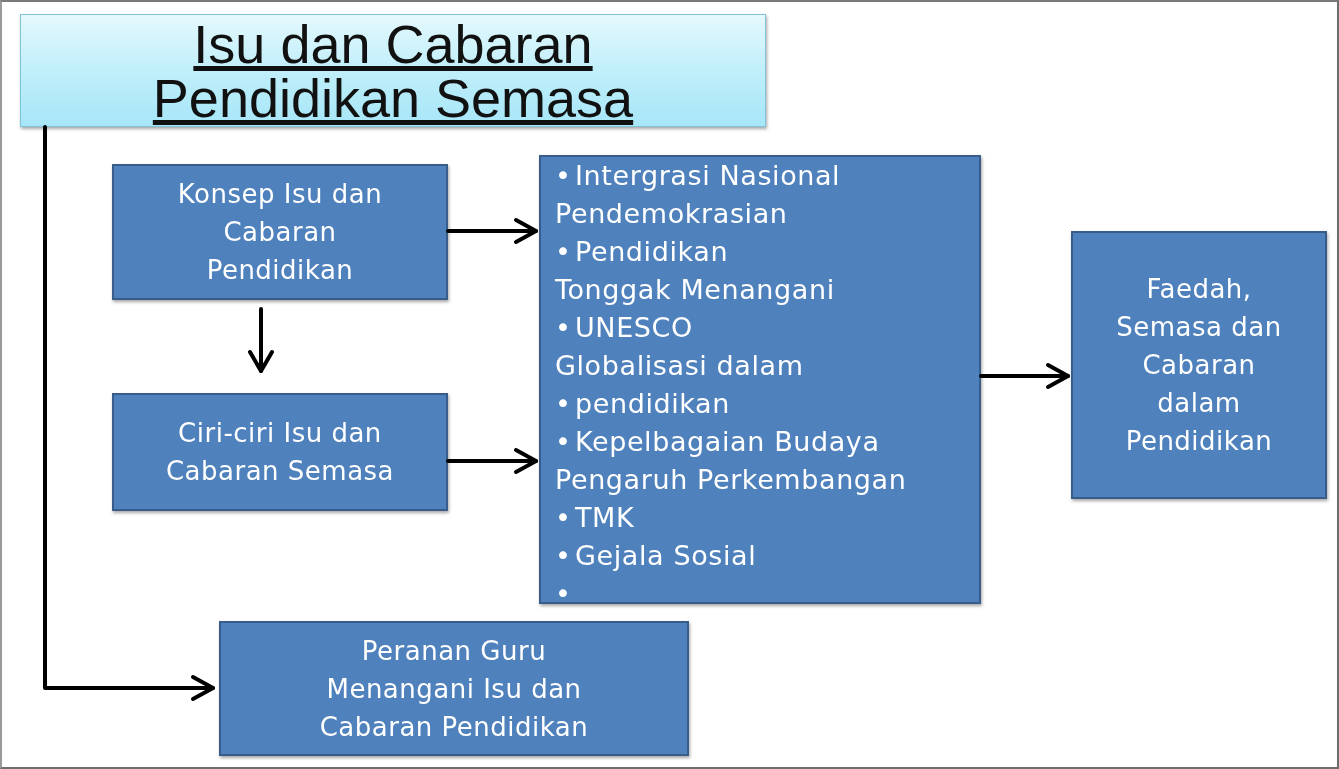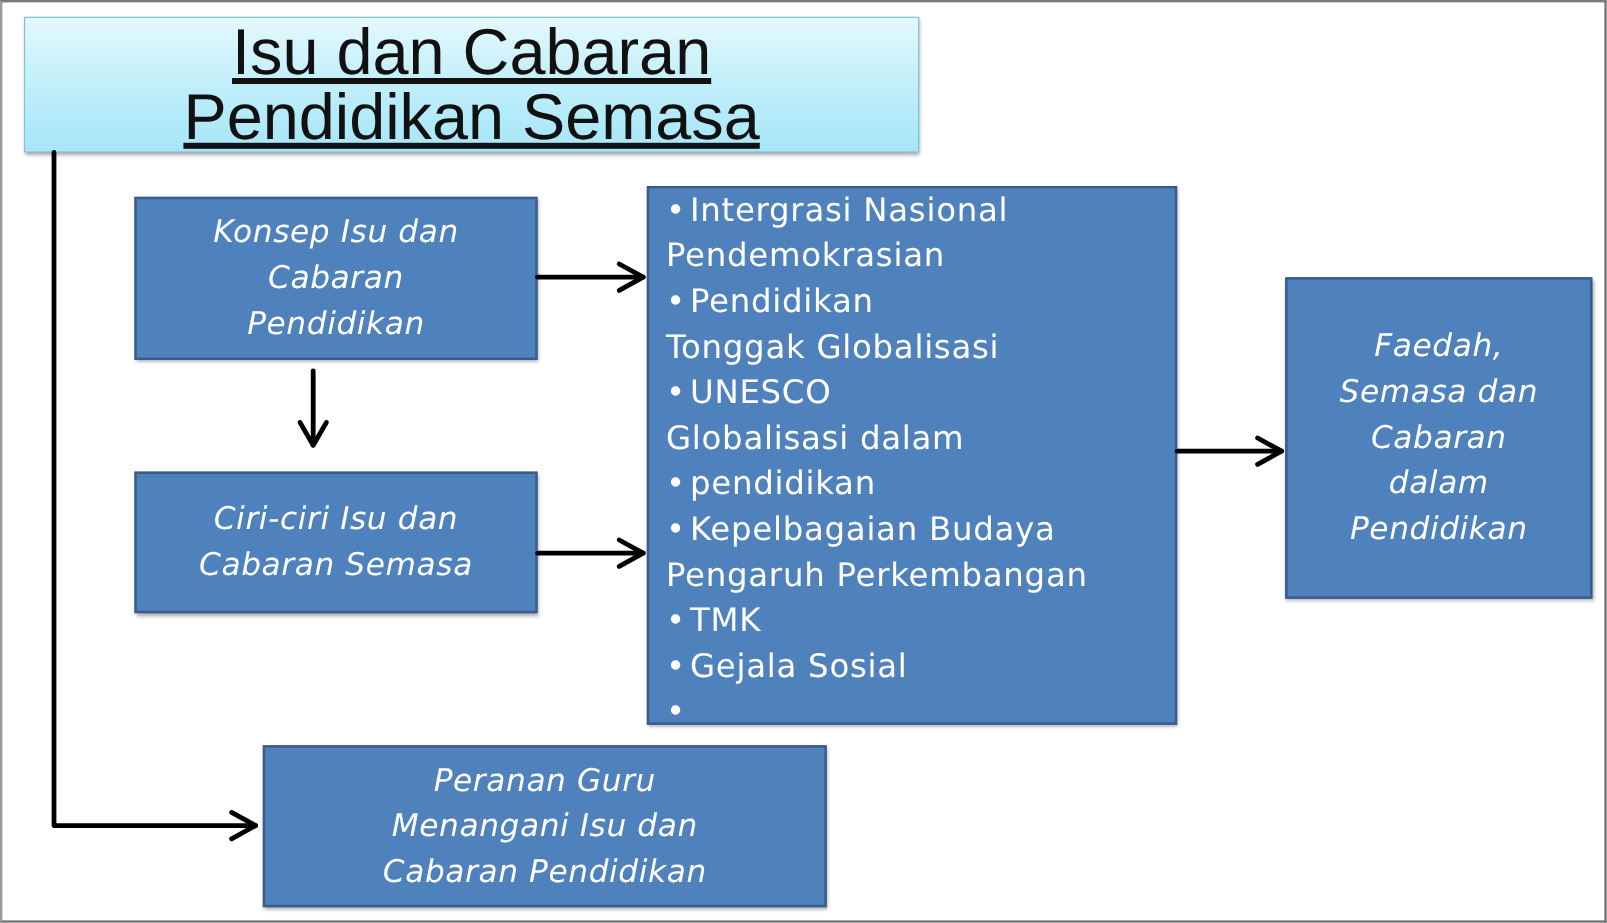--- a/index.html
+++ b/index.html
@@ -1,21 +1,21 @@
 <!DOCTYPE html>
 <html><head>
 <meta charset="utf-8">
 <style>
   html, body { margin: 0; padding: 0; }
   body { width: 1339px; height: 769px; background: #ffffff; position: relative; overflow: hidden; font-family: "DejaVu Sans", sans-serif; }
   .frame { position: absolute; left: 0; top: 0; width: 1335px; height: 765px; border-top: 2px solid #7a7a7a; border-left: 2px solid #9a9a9a; border-right: 2px solid #6e6e6e; border-bottom: 2px solid #6e6e6e; box-sizing: border-box; width: 1339px; height: 769px; }
   .title-box { position: absolute; left: 20px; top: 14px; width: 746px; height: 113px; box-sizing: border-box; border: 1px solid #7fc4d8; background: linear-gradient(to bottom, #e4f8fd 0%, #bdeefa 55%, #a7e6f8 100%); box-shadow: 1px 2px 3px rgba(0,0,0,0.35); display: flex; align-items: center; justify-content: center; text-align: center; }
   .title-box .txt { font-family: "Liberation Sans", sans-serif; font-size: 54px; line-height: 54px; color: #111; text-decoration: underline; }
   .box { position: absolute; box-sizing: border-box; background: #4f81bd; border: 2px solid #385d8a; box-shadow: 1px 2px 3px rgba(0,0,0,0.35); color: #ffffff; display: flex; align-items: center; justify-content: center; text-align: center; }
-  .box .txt { font-size: 26px; line-height: 38px; letter-spacing: 0.5px; font-style: italic; }
+  .box .txt { font-size: 26px; line-height: 38px; letter-spacing: 0.5px; }
   .list-box { position: absolute; left: 539px; top: 155px; width: 442px; height: 449px; box-sizing: border-box; background: #4f81bd; border: 2px solid #385d8a; box-shadow: 1px 2px 3px rgba(0,0,0,0.35); color: #fff; padding: 0 0 0 14px; }
   .list-box ul { list-style: none; margin: 0; padding: 0; }
   .list-box li { font-size: 27px; line-height: 38px; letter-spacing: 0.6px; padding-left: 20px; text-indent: -20px; white-space: normal; }
   .list-box li .bullet { display: inline-block; width: 20px; text-indent: 0; }
   svg.arrows { position: absolute; left: 0; top: 0; width: 1339px; height: 769px; pointer-events: none; }
 </style>
 </head>
 <body>
 
 <div class="frame"></div>
@@ -39,21 +39,21 @@
   <div class="txt">
     <div>Ciri-ciri Isu dan</div>
     <div>Cabaran Semasa</div>
   </div>
 </div>
 
 <div class="list-box">
   <ul>
     <li><span class="bullet">•</span><span>Intergrasi Nasional</span></li>
     <li><span class="bullet">•</span><span style="display:inline-block;width:320px;">Pendemokrasian Pendidikan</span></li>
-    <li><span class="bullet">•</span><span style="display:inline-block;width:380px;">Tonggak Globalisasi UNESCO</span></li>
+    <li><span class="bullet">•</span><span style="display:inline-block;width:380px;">Tonggak Menangani UNESCO</span></li>
     <li><span class="bullet">•</span><span style="display:inline-block;width:330px;">Globalisasi dalam pendidikan</span></li>
     <li><span class="bullet">•</span><span>Kepelbagaian Budaya</span></li>
     <li><span class="bullet">•</span><span style="display:inline-block;width:380px;">Pengaruh Perkembangan TMK</span></li>
     <li><span class="bullet">•</span><span>Gejala Sosial</span></li>
     <li><span class="bullet">•</span><span></span></li>
   </ul>
 </div>
 
 <div class="box" style="left:1071px;top:231px;width:256px;height:268px;">
   <div class="txt">

